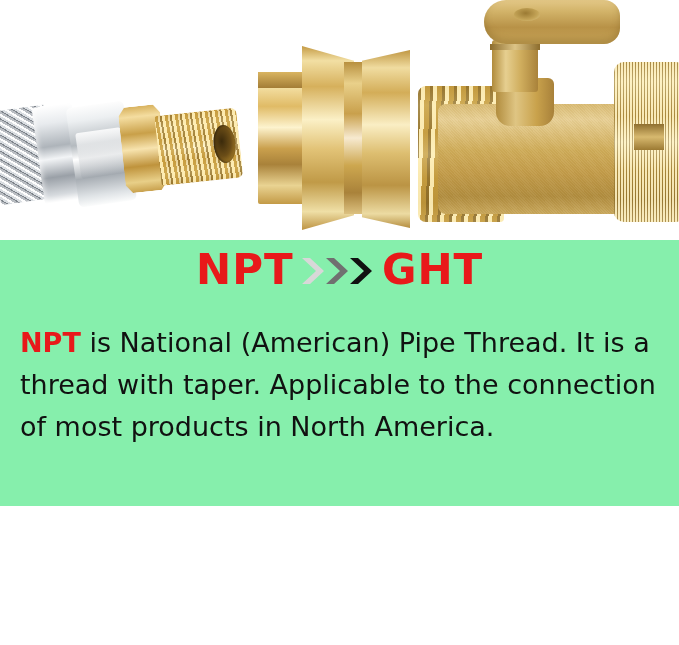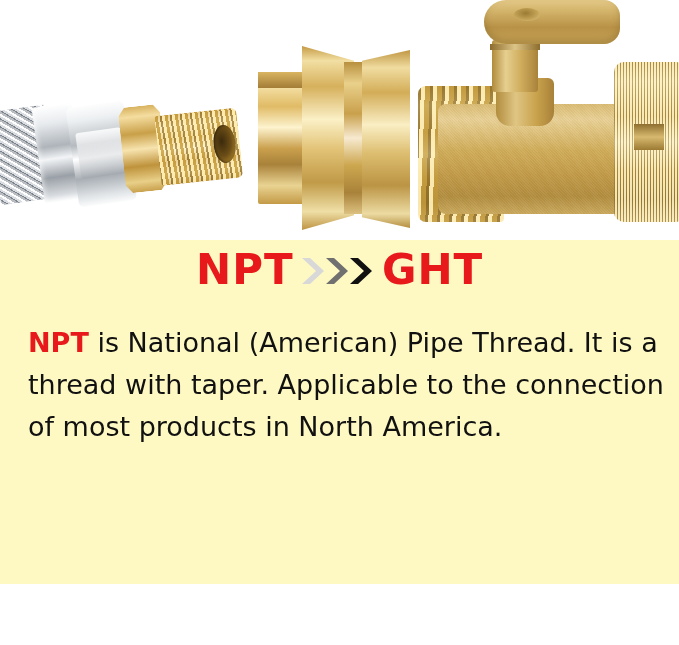--- a/index.html
+++ b/index.html
@@ -1,21 +1,21 @@
 <!DOCTYPE html>
 <html><head>
 <meta charset="utf-8">
 <style>
   html,body{margin:0;padding:0;}
   body{
     width:679px;height:645px;background:#ffffff;
     font-family:"DejaVu Sans","Liberation Sans",sans-serif;
     overflow:hidden;position:relative;
   }
-  .page{position:relative;width:679px;height:584px;background:#fef9c3;}
+  .page{position:relative;width:679px;height:506px;background:#86efac;}
 
   
   .photo-band{position:absolute;left:0;top:0;width:679px;height:240px;background:#fff;overflow:hidden;}
 
   
   .hose-assembly{position:absolute;left:-6px;top:96px;width:246px;height:108px;}
 
   .braid{
     position:absolute;left:0;top:8px;width:56px;height:94px;
     transform:rotate(-8deg);transform-origin:100% 50%;
@@ -179,21 +179,21 @@
   .chev-wrap{position:absolute;left:300px;top:8px;width:78px;height:30px;}
   .chev{position:absolute;top:0;width:26px;height:30px;}
   .chev svg{display:block;}
 
   
   .body-text{
     position:absolute;left:20px;top:322px;width:650px;
     font-size:27px;line-height:42px;color:#111111;
     font-family:"DejaVu Sans","Liberation Sans",sans-serif;
   }
-  .para{margin:0 0 6px 8px;}
+  .para{margin:0 0 6px 0;}
   .para2{margin-top:26px;}
   .kw{color:#e8191a;font-weight:700;}
 </style>
 </head>
 <body>
 
 <div class="page">
 
   <div class="photo-band">
 

